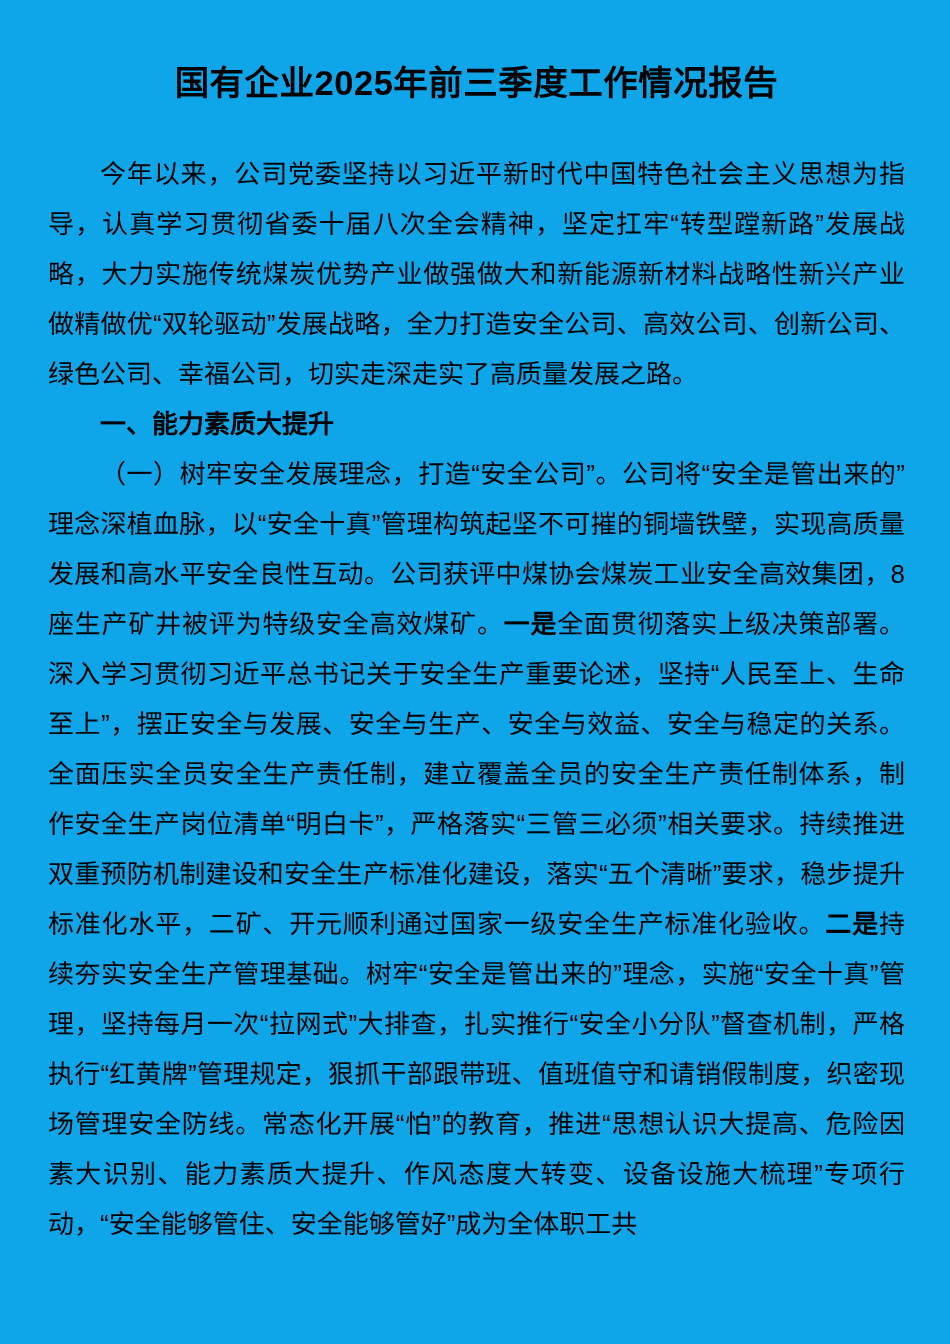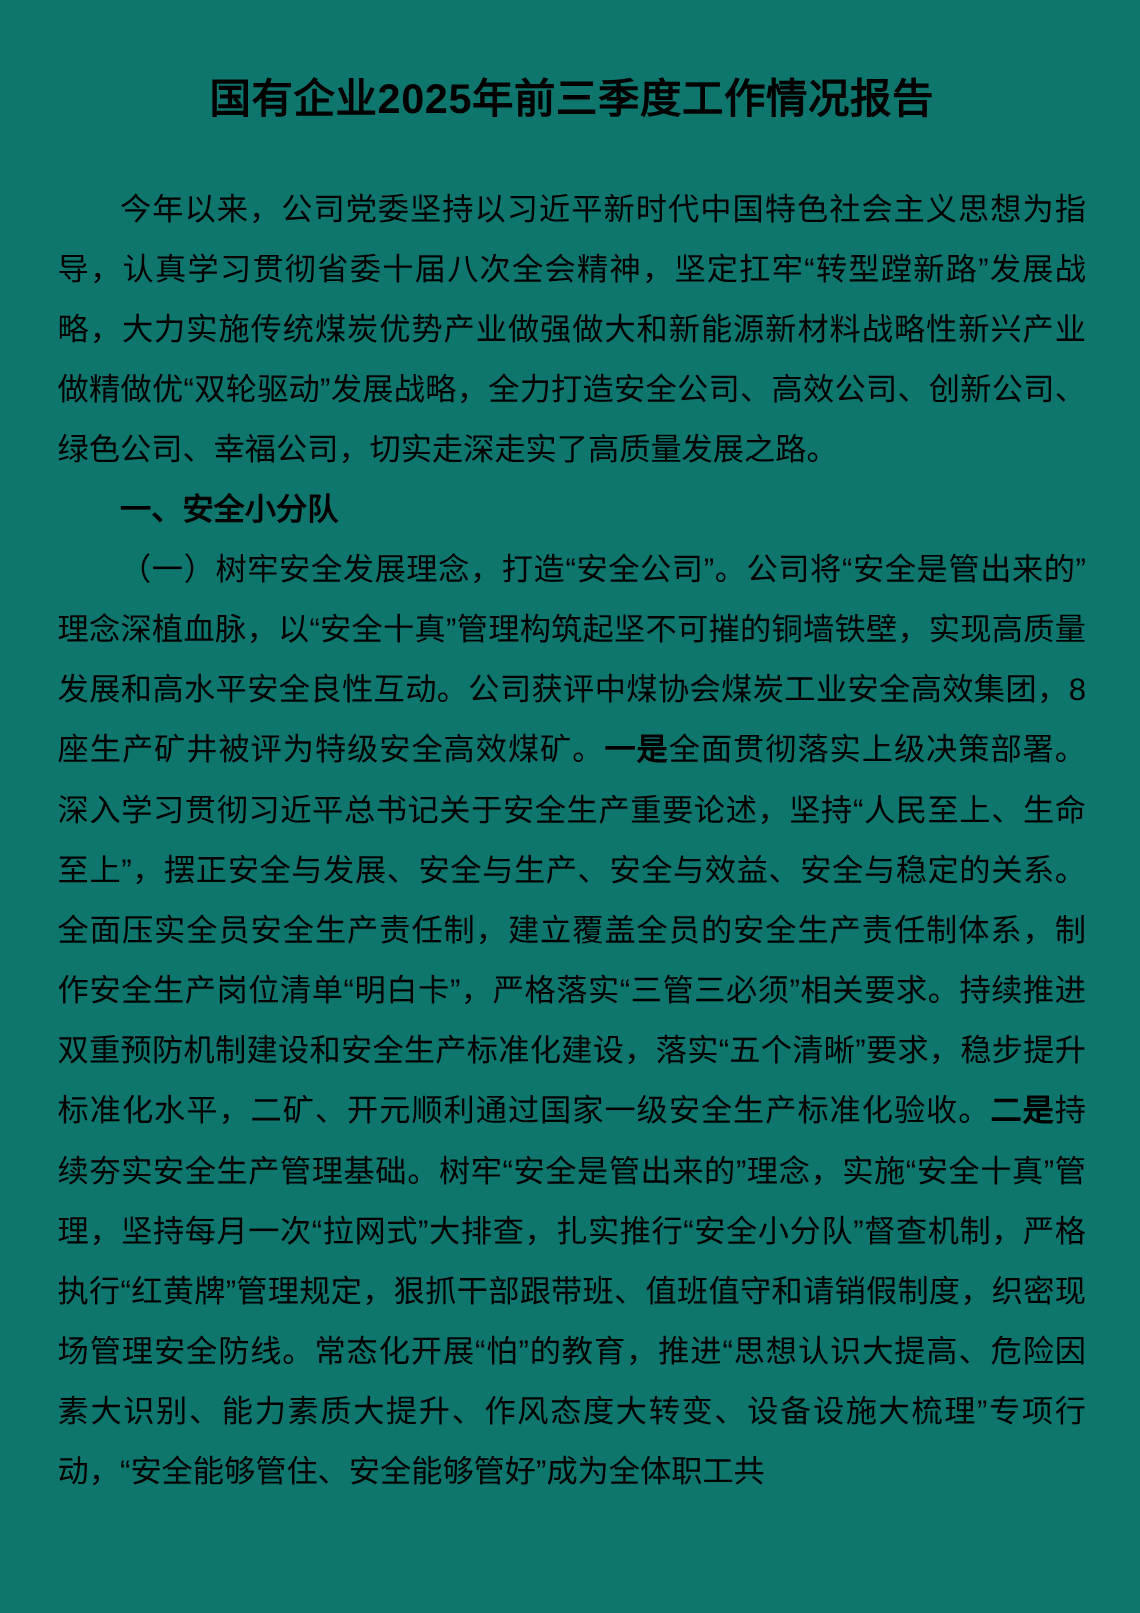--- a/index.html
+++ b/index.html
@@ -11,21 +11,21 @@
   body {
     font-family: "Liberation Sans", "DejaVu Sans", sans-serif;
     color: #000000;
     -webkit-font-smoothing: antialiased;
   }
   .page {
     position: relative;
     width: 950px;
     height: 1344px;
     margin: 0 auto;
-    background: #0f766e;
+    background: #0ea5e9;
     overflow: hidden;
     box-sizing: border-box;
   }
   .page-inner {
     position: absolute;
     left: 48px;
     top: 0;
     width: 857px;
   }
 
@@ -62,36 +62,35 @@
     font-size: 26px;
     line-height: 50px;
     margin: 0;
     text-indent: 2em;
     font-weight: bold;
     color: #000;
     text-align: left;
   }
   .b {
     font-weight: bold;
-    font-family: Liberation Serif, serif;
   }
 </style>
 </head>
 <body>
 
 <div class="page">
   <div class="page-inner">
 
     <h1 class="doc-title">国有企业2025年前三季度工作情况报告</h1>
 
     <div class="body-block">
 
       <p class="para">今年以来，公司党委坚持以习近平新时代中国特色社会主义思想为指导，认真学习贯彻省委十届八次全会精神，坚定扛牢“转型蹚新路”发展战略，大力实施传统煤炭优势产业做强做大和新能源新材料战略性新兴产业做精做优“双轮驱动”发展战略，全力打造安全公司、高效公司、创新公司、绿色公司、幸福公司，切实走深走实了高质量发展之路。</p>
 
-      <p class="heading">一、安全小分队</p>
+      <p class="heading">一、能力素质大提升</p>
 
       <p class="para">
         <span>（一）树牢安全发展理念，打造“安全公司”。公司将“安全是管出来的”理念深植血脉，以“安全十真”管理构筑起坚不可摧的铜墙铁壁，实现高质量发展和高水平安全良性互动。公司获评中煤协会煤炭工业安全高效集团，8座生产矿井被评为特级安全高效煤矿。</span><span class="b">一是</span><span>全面贯彻落实上级决策部署。深入学习贯彻习近平总书记关于安全生产重要论述，坚持“人民至上、生命至上”，摆正安全与发展、安全与生产、安全与效益、安全与稳定的关系。全面压实全员安全生产责任制，建立覆盖全员的安全生产责任制体系，制作安全生产岗位清单“明白卡”，严格落实“三管三必须”相关要求。持续推进双重预防机制建设和安全生产标准化建设，落实“五个清晰”要求，稳步提升标准化水平，二矿、开元顺利通过国家一级安全生产标准化验收。</span><span class="b">二是</span><span>持续夯实安全生产管理基础。树牢“安全是管出来的”理念，实施“安全十真”管理，坚持每月一次“拉网式”大排查，扎实推行“安全小分队”督查机制，严格执行“红黄牌”管理规定，狠抓干部跟带班、值班值守和请销假制度，织密现场管理安全防线。常态化开展“怕”的教育，推进“思想认识大提高、危险因素大识别、能力素质大提升、作风态度大转变、设备设施大梳理”专项行动，“安全能够管住、安全能够管好”成为全体职工共</span>
       </p>
 
     </div>
   </div>
 </div>
 
 </body></html>

